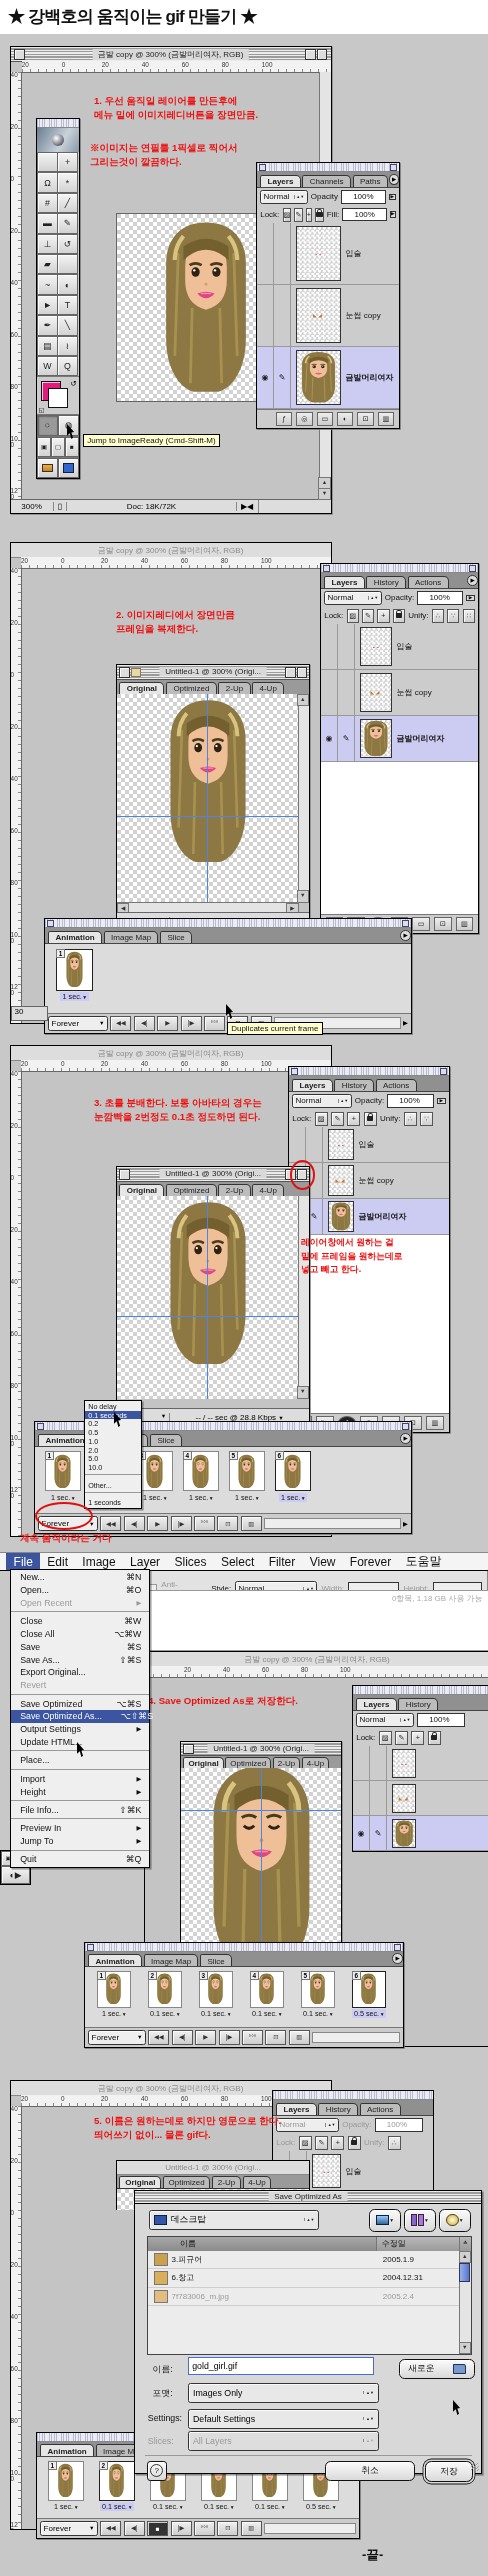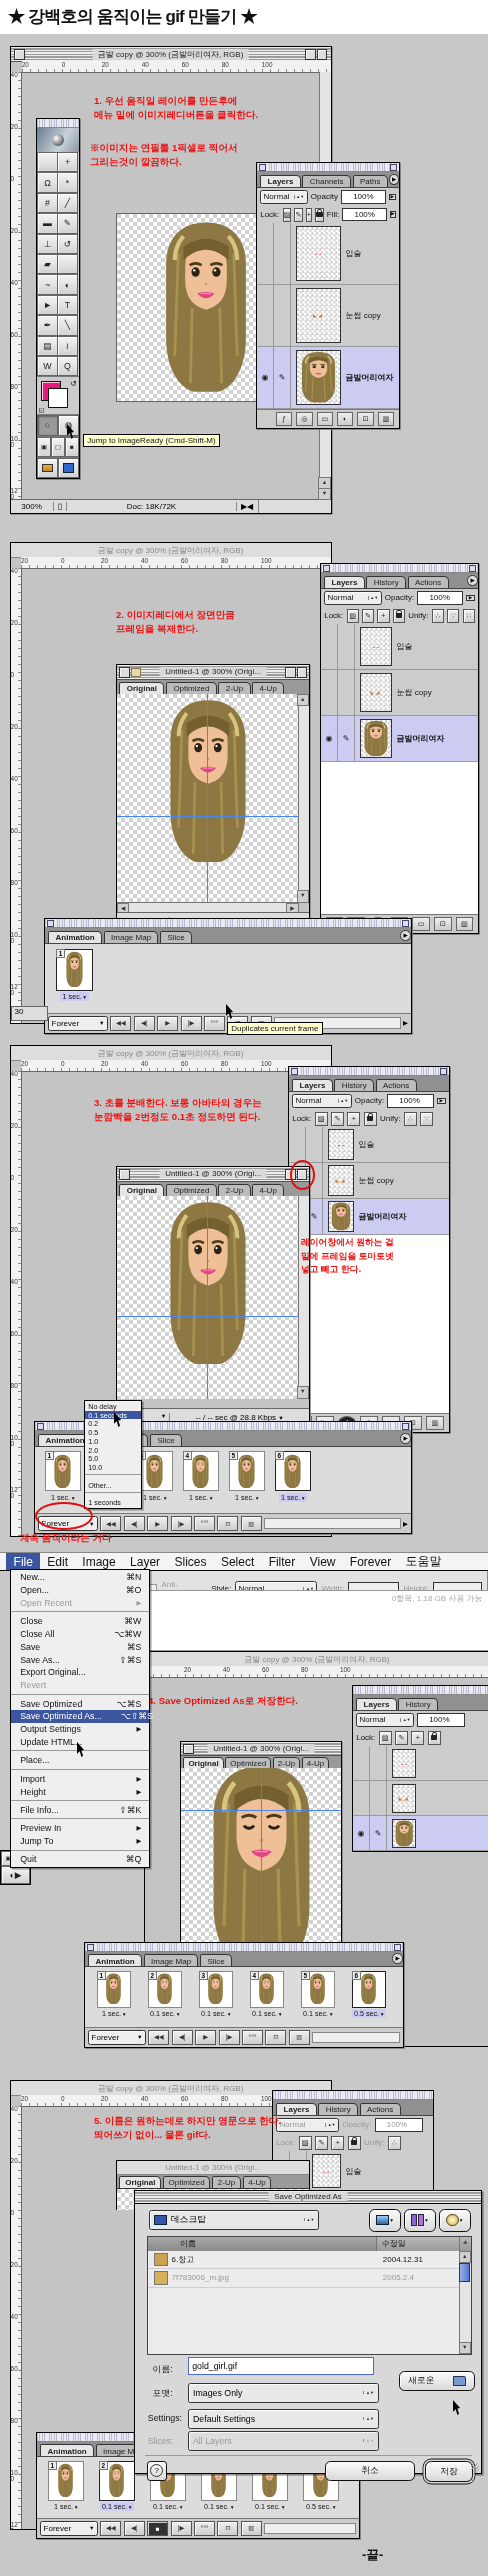--- a/index.html
+++ b/index.html
@@ -272,21 +272,21 @@
       <div class="tool" style="width:19px">
           <span style="width:9.6px;height:8px;background:#36c;border:0.8px solid #123"></span>
         </div>
     </div>
   </div>
   <div class="cursor" style="left:67px;top:424px"></div>
 
   <div class="note" style="left:94px;top:94px">
 
   <div>1. 우선 움직일 레이어를 만든후에</div>
-      <div>메뉴 밑에 이미지레디버튼을 클릭한다.</div>
+      <div>메뉴 밑에 이미지레디버튼을 장면만큼.</div>
     </div>
   <div class="note" style="left:90px;top:141px">
 
   <div>※이미지는 연필툴 1픽셀로 찍어서</div>
       <div>그리는것이 깔끔하다.</div>
     </div>
 
   <div class="pal" style="left:256px;top:162px;width:142px">
     <div class="dots">
         <i style="left:1.6px"></i>
@@ -757,21 +757,21 @@
       <span class="pi">◎</span>
       <span class="pi">▭</span>
       <span class="pi">⊡</span>
       <span class="pi">▥</span>
     </div>
   </div>
   <div class="redring" style="left:290px;top:1160px;width:21px;height:25.6px"></div>
   <div class="note" style="left:301px;top:1236px;font-size:8.8px;line-height:13.6px">
 
   <div>레이어창에서 원하는 걸</div>
-      <div>밑에 프레임을 토마토넷</div>
+      <div>밑에 프레임을 원하는데로</div>
       <div>넣고 빼고 한다.</div>
     </div>
 
   <div class="w" style="left:116px;top:1166px;width:192px;height:258px">
     <div class="tb">
       <span class="bx" style="left:2.4px"></span>
       <span class="t">Untitled-1 @ 300% (Origi...</span>
       <span class="bx" style="right:12.8px"></span>
         <span class="bx" style="right:1.6px"></span>
     </div>
@@ -1843,38 +1843,43 @@
     <div class="abs" style="left:12px;top:45px;width:323px;height:117px;border:0.8px solid #444;background:#ececec;overflow:hidden">
       <div style="display:flex;height:13.6px;background:linear-gradient(#b8b8b8,#9a9a9a);border-bottom:0.8px solid #555;font-size:8px;color:#111;align-items:center">
         <span style="flex:1;padding-left:32px;background:linear-gradient(#a8a8a8,#8a8a8a);height:100%;line-height:13.6px">이름</span>
         <span style="width:77px;padding-left:4.8px;border-left:0.8px solid #777;line-height:13.6px">수정일</span>
         <span style="width:11.2px;border-left:0.8px solid #777;text-align:center;line-height:13.6px;font-size:5.6px">≛</span>
       </div>
       <div style="position:absolute;left:0;right:11.2px;top:13.6px;bottom:0">
 
           <div class="filerow">
             <span class="fic"></span>
+            <span style="flex:1">3.피규어</span>
+            <span class="fdate">2005.1.9</span>
+          </div>
+          <div class="filerow">
+            <span class="fic"></span>
             <span style="flex:1">6.창고</span>
             <span class="fdate">2004.12.31</span>
           </div>
           <div class="filerow dis">
             <span class="fic"></span>
             <span style="flex:1">7f783006_m.jpg</span>
             <span class="fdate">2005.2.4</span>
           </div>
         </div>
       <div class="sbv" style="right:0;top:13.6px;bottom:0;width:11.2px">
         <span class="sarr" style="top:0;right:0">▲</span>
         <span style="position:absolute;top:12px;right:0.8px;width:8.8px;height:17.6px;background:linear-gradient(90deg,#9ab0e8,#5577cc);border:0.8px solid #335"></span>
         <span class="sarr" style="bottom:0;right:0">▼</span>
       </div>
     </div>
     <span class="flabel" style="left:17.6px;top:173px">이름:</span>
     <input class="abs" style="left: 53px; top: 166px; width: 178px; height: 16px; border: 1.6px solid rgb(74, 108, 212); font-size: 8.8px; font-family: &quot;Liberation Sans&quot;, sans-serif; padding: 0px 3.2px;" value="gold_girl.gif">
-    <div class="macbtn" style="left:264px;top:180px;width:74px;height:17.6px;gap:18px">
+    <div class="macbtn" style="left:264px;top:168px;width:74px;height:17.6px;gap:18px">
       <span>새로운</span>
       <span style="width:11.2px;height:8px;background:#79c;border:0.8px solid #235;border-radius:0.8px 2.4px 0.8px 0.8px"></span>
     </div>
     <span class="flabel" style="left:17.6px;top:197px">포맷:</span>
     <div class="fld" style="left:53px;top:192px;width:181px;height:17.6px">
         <span>Images Only</span>
         <span class="ud">▲▼</span>
       </div>
     <span class="flabel" style="left:12.8px;top:222px">Settings:</span>
     <div class="fld" style="left:53px;top:218px;width:181px;height:17.6px">

